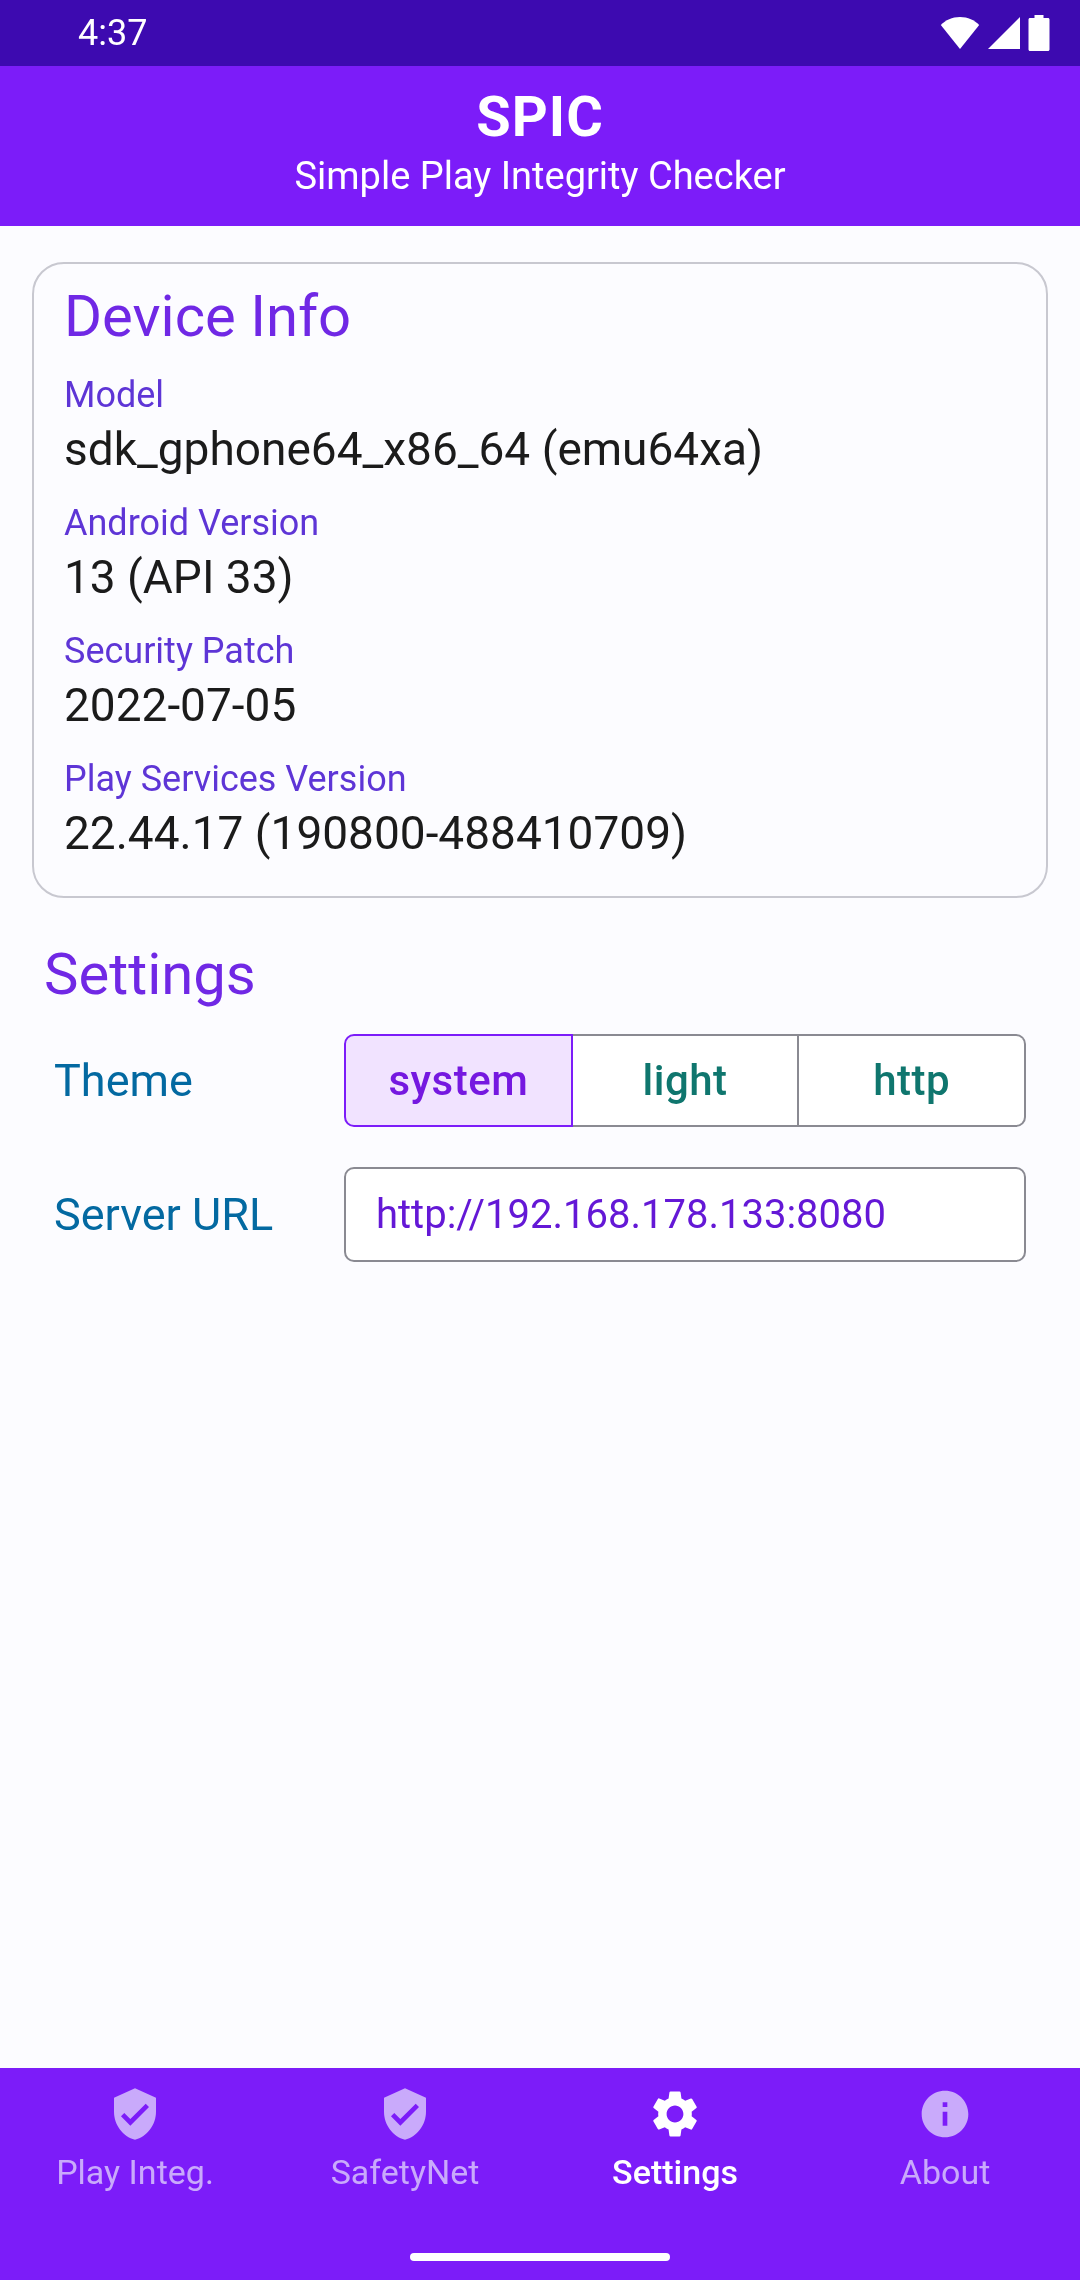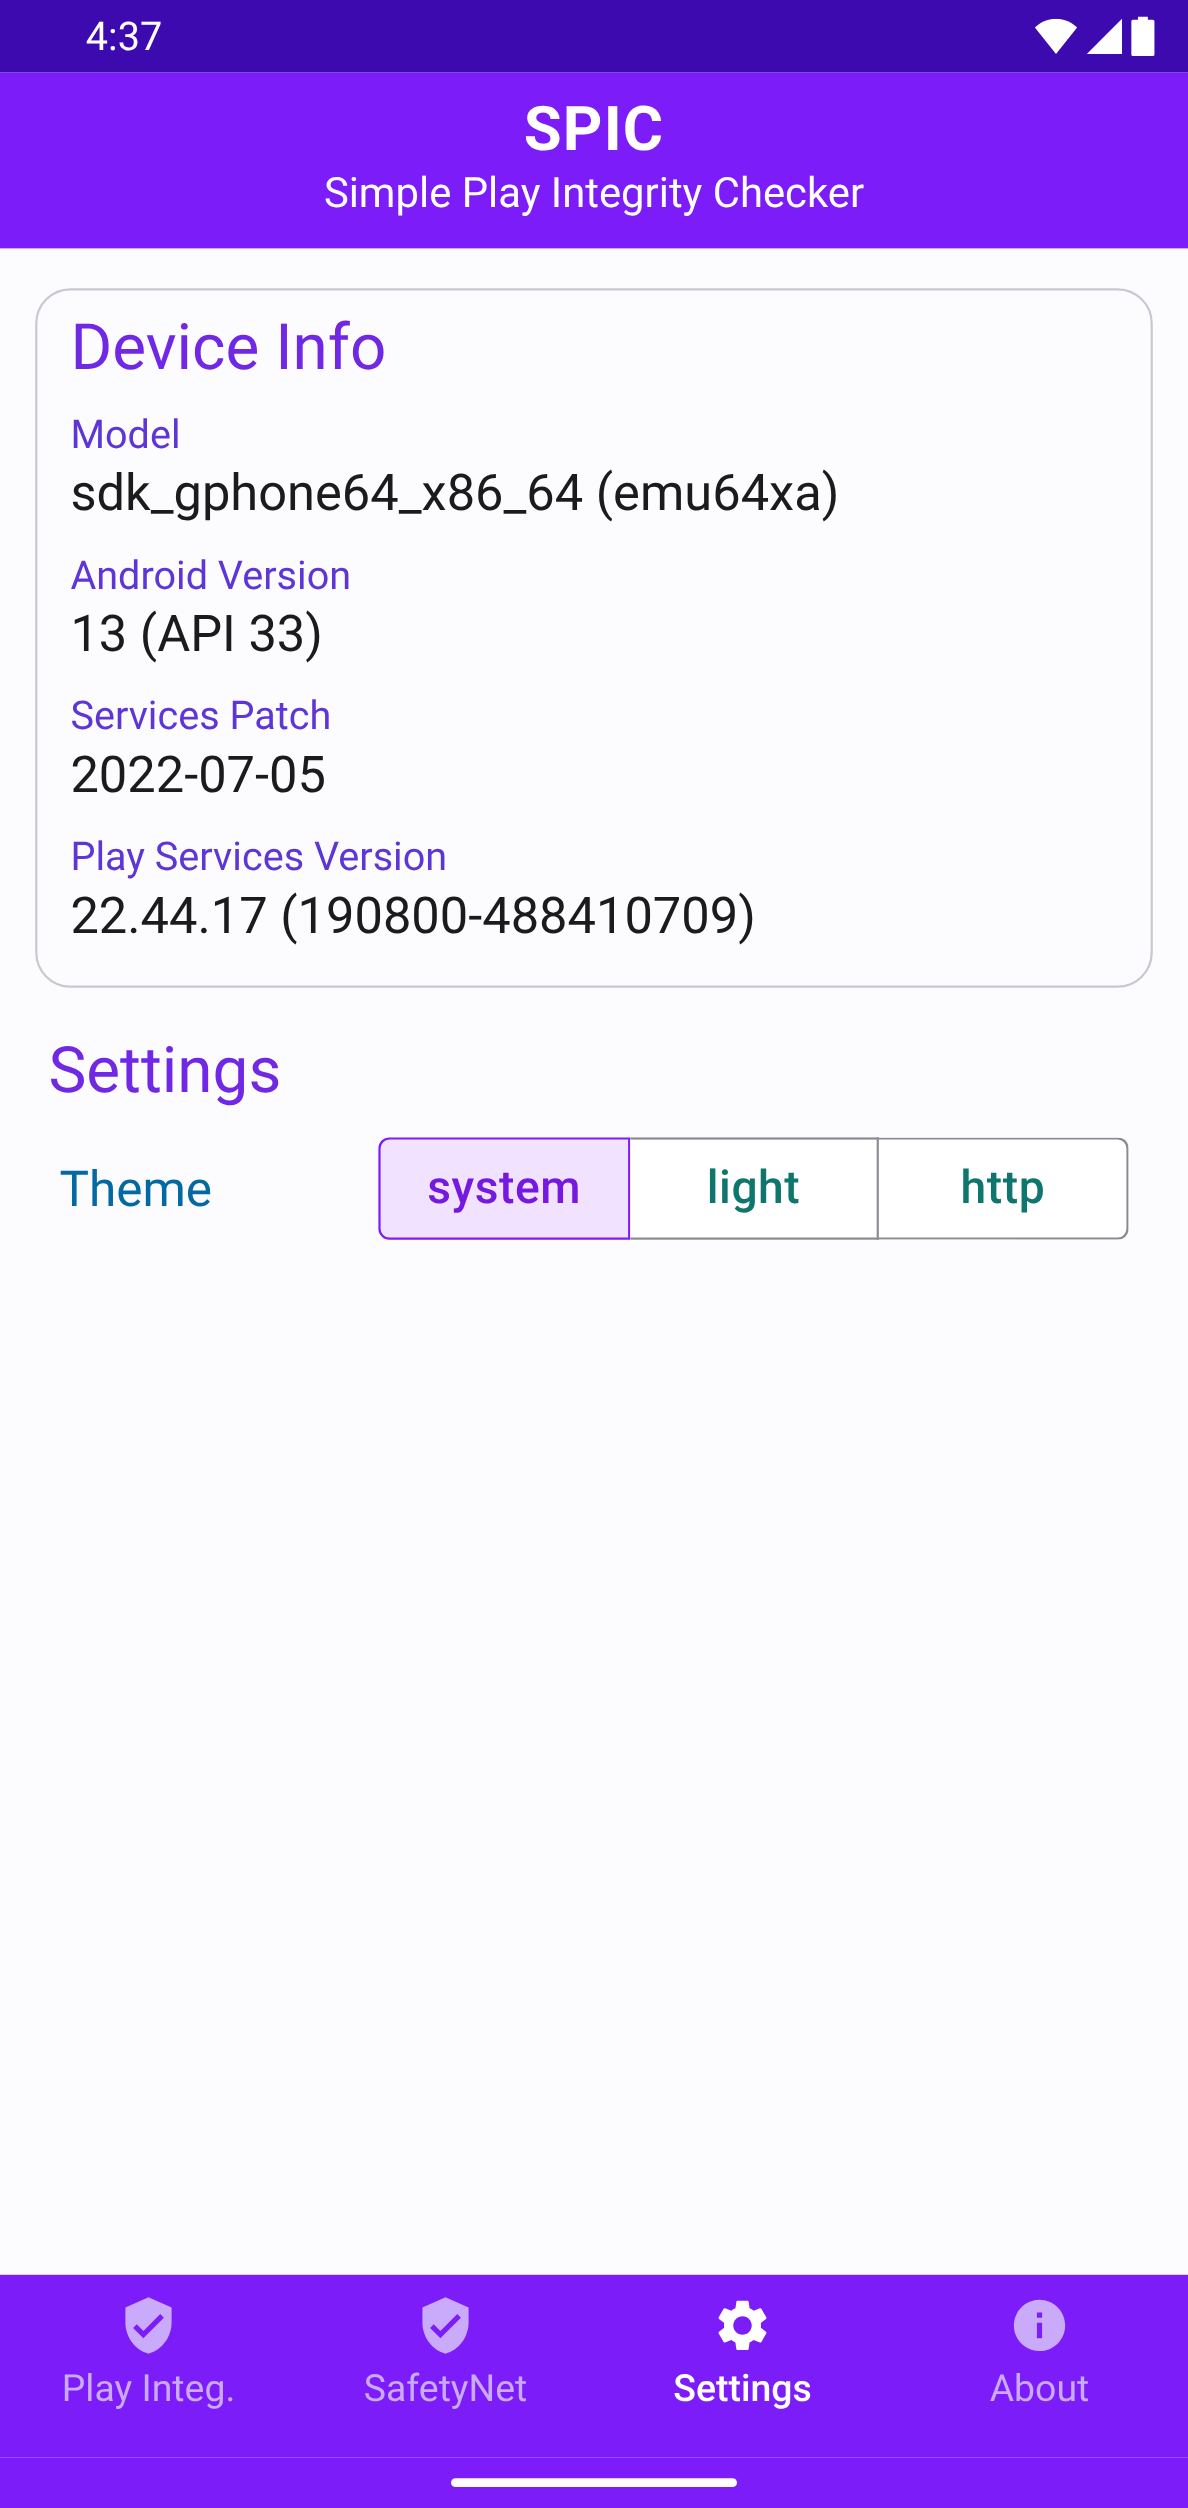--- a/index.html
+++ b/index.html
@@ -220,40 +220,44 @@
     <div class="card-title">Device Info</div>
     <div class="info-row">
       <div class="info-label">Model</div>
       <div class="info-value">sdk_gphone64_x86_64 (emu64xa)</div>
     </div>
     <div class="info-row">
       <div class="info-label">Android Version</div>
       <div class="info-value">13 (API 33)</div>
     </div>
     <div class="info-row">
-      <div class="info-label">Services Patch</div>
+      <div class="info-label">Security Patch</div>
       <div class="info-value">2022-07-05</div>
     </div>
     <div class="info-row">
       <div class="info-label">Play Services Version</div>
       <div class="info-value">22.44.17 (190800-488410709)</div>
     </div>
   </div>
 
   <div class="settings-title">Settings</div>
 
   <div class="setting-row">
     <div class="setting-label">Theme</div>
     <div class="segmented">
       <div class="segment active">system</div>
       <div class="segment">light</div>
       <div class="segment">http</div>
     </div>
   </div>
 
+  <div class="setting-row">
+    <div class="setting-label">Server URL</div>
+    <input class="url-input" type="text" value="http://192.168.178.133:8080" style="">
+  </div>
 </div>
 
 <div class="bottom-nav">
   <div class="nav-item">
     <svg class="nav-icon" viewBox="0 0 24 24">
         <path d="M12 1L3 5v6c0 5.55 3.84 10.74 9 12 5.16-1.26 9-6.45 9-12V5l-9-4zm-2 16l-4-4 1.41-1.41L10 14.17l6.59-6.59L18 9l-8 8z"></path>
       </svg>
     <span class="nav-label">Play Integ.</span>
   </div>
   <div class="nav-item">

